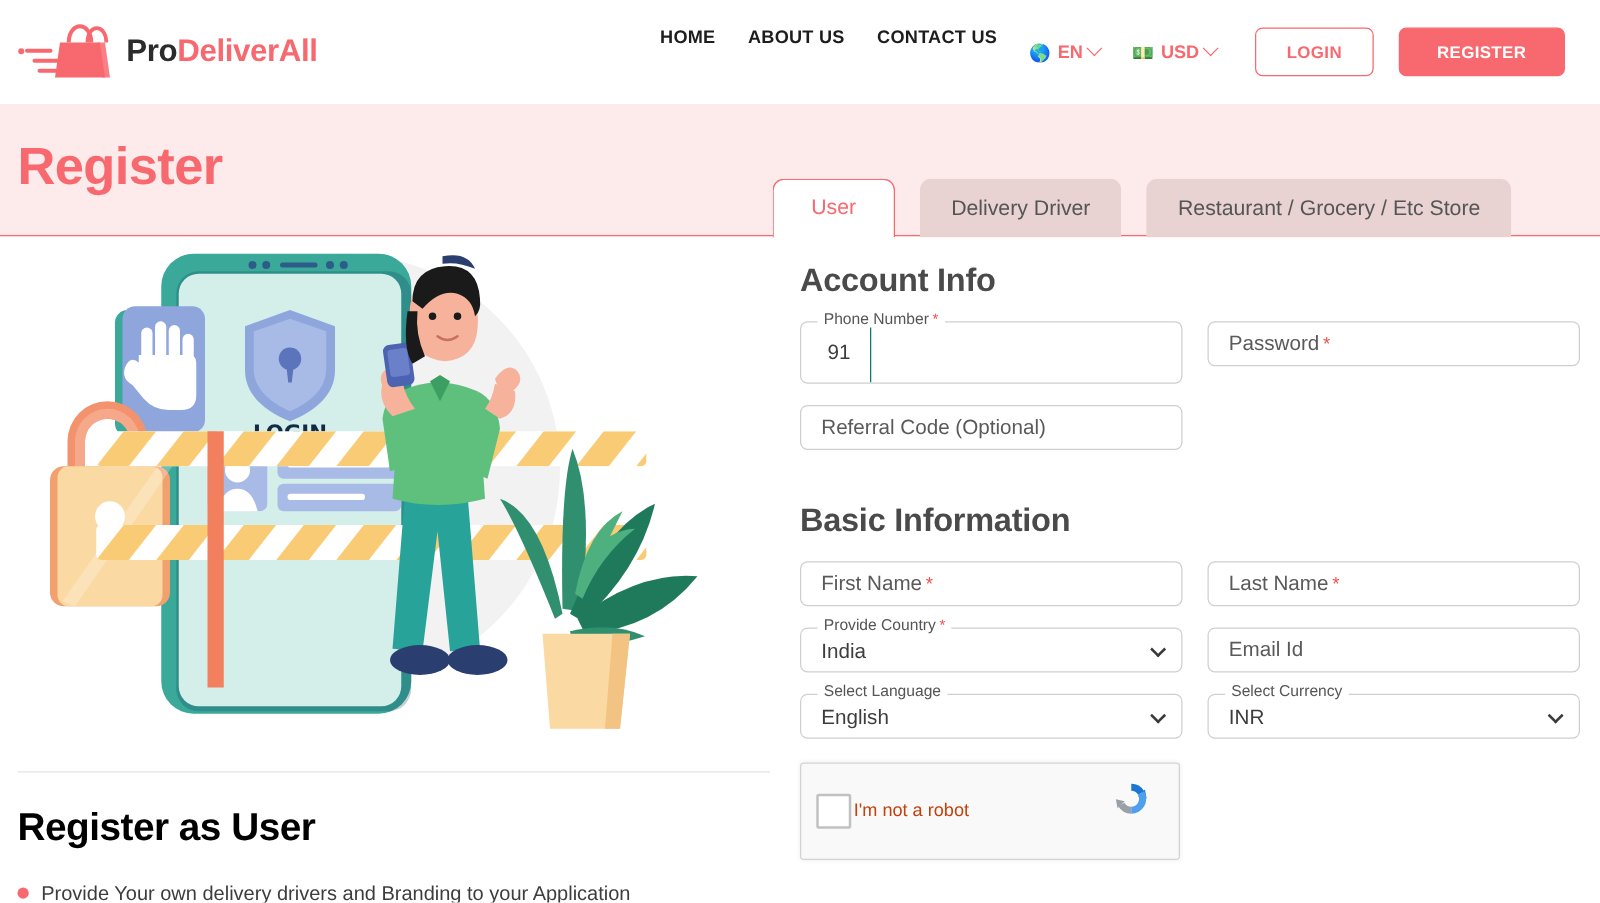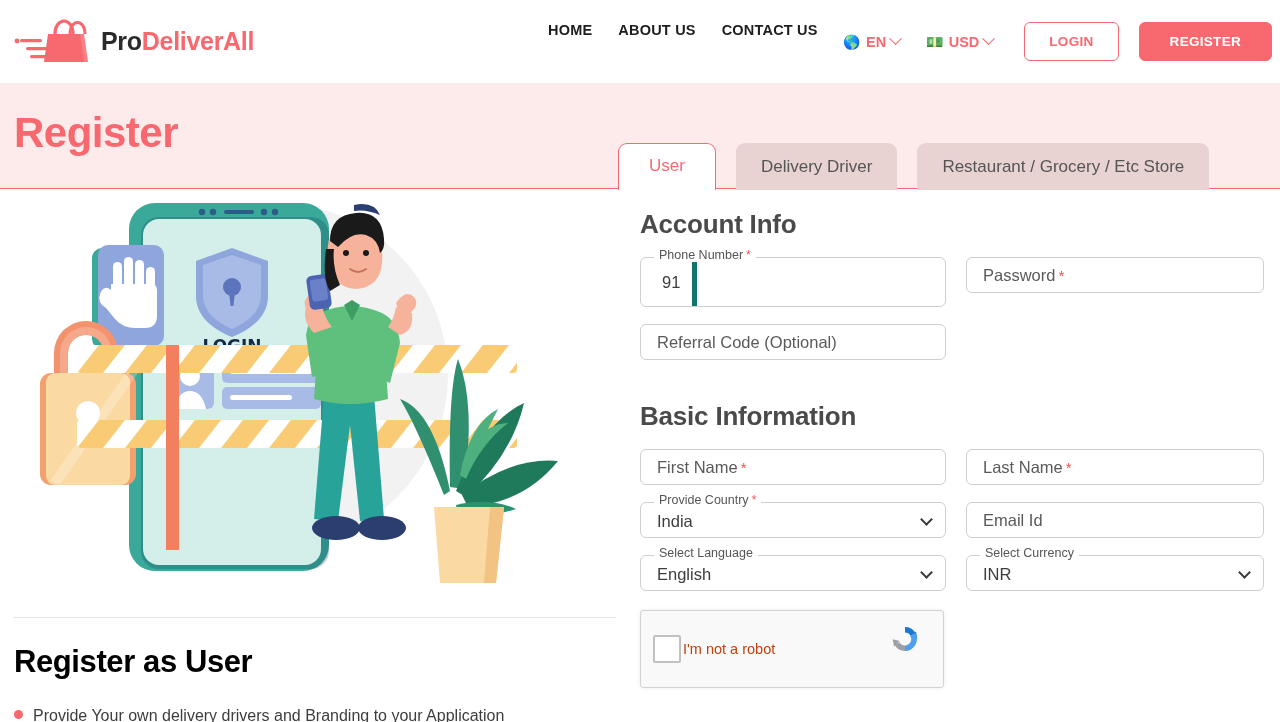--- a/index.html
+++ b/index.html
@@ -10,21 +10,21 @@
     background:#ffffff;
     color:#2b2b2b;
     -webkit-font-smoothing:antialiased;
   }
 
   
   .header{
     height:83px;width:1280px;
     background:#fff;
     display:flex;align-items:center;
-    padding:0 8px 0 14px;
+    padding:0 28px 0 14px;
     position:relative;z-index:40;
   }
   .logo-wrap{display:flex;align-items:center;gap:9px;}
   .logo-mark{width:78px;height:48px;position:relative;flex:0 0 auto;}
   .logo-text{font-size:25px;font-weight:800;letter-spacing:-.3px;line-height:1;}
   .logo-text .pro{color:#2b2b2b;}
   .logo-text .rest{color:#f8686f;}
 
   .nav{margin-left:auto;display:flex;gap:8px;}
   .nav-link{
@@ -128,21 +128,21 @@
     position:absolute;left:14px;top:-8px;background:#fff;
     padding:0 5px;font-size:12.5px;color:#555;line-height:1;z-index:2;white-space:nowrap;
   }
   .notch-label .req{font-size:12px;}
 
   
   .phone-group{display:flex;align-items:stretch;height:50px;
     border:1px solid #cfcfcf;border-radius:6px;overflow:hidden;background:#fff;}
   .phone-cc{
     width:76px;display:flex;align-items:center;padding-left:21px;
-    font-size:16.5px;color:#3d3d3d;border-right:5px solid #0f766e;
+    font-size:16.5px;color:#3d3d3d;border-right:1px solid #0f766e;
   }
   .phone-in{flex:1;border:none;outline:none;font-size:16.5px;color:#3d3d3d;
     padding:0 14px;font-family:inherit;background:transparent;}
 
   
   .sel-box{position:relative;}
   .sel-box .box{padding-right:38px;}
   .sel-chev{
     position:absolute;right:15px;top:50%;margin-top:-5px;
     width:9px;height:9px;border-right:2px solid #3a3a3a;border-bottom:2px solid #3a3a3a;

